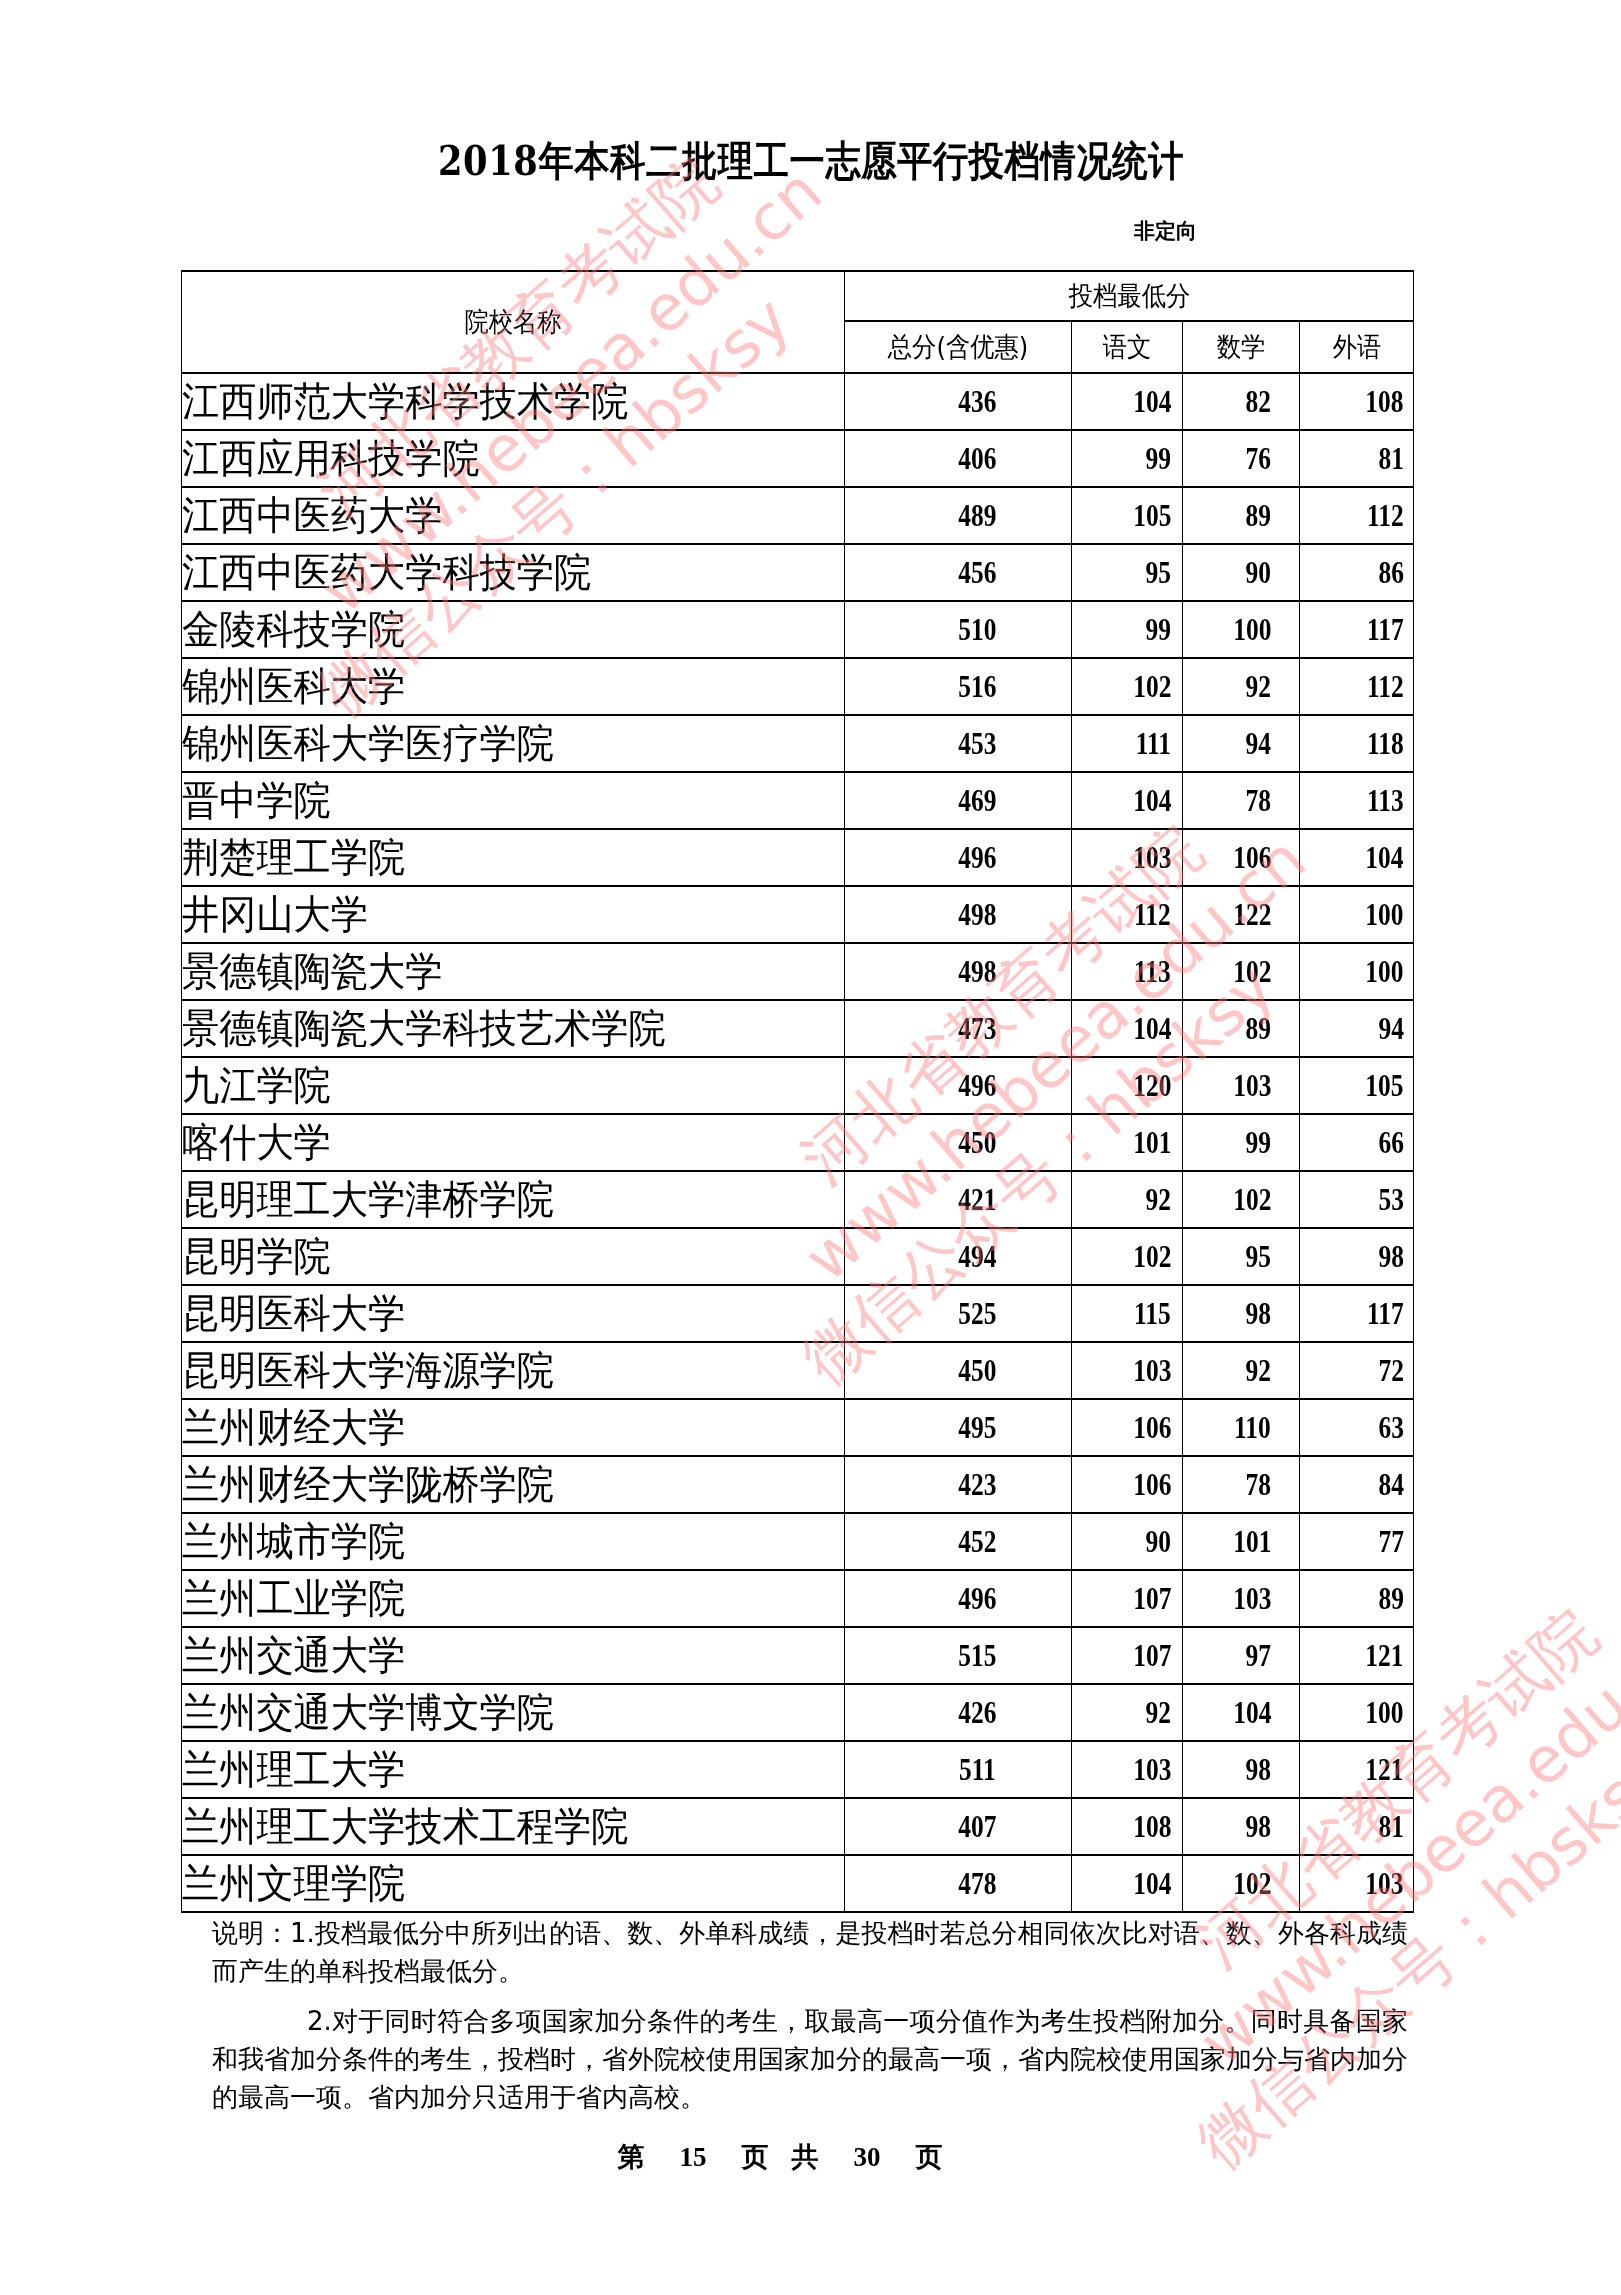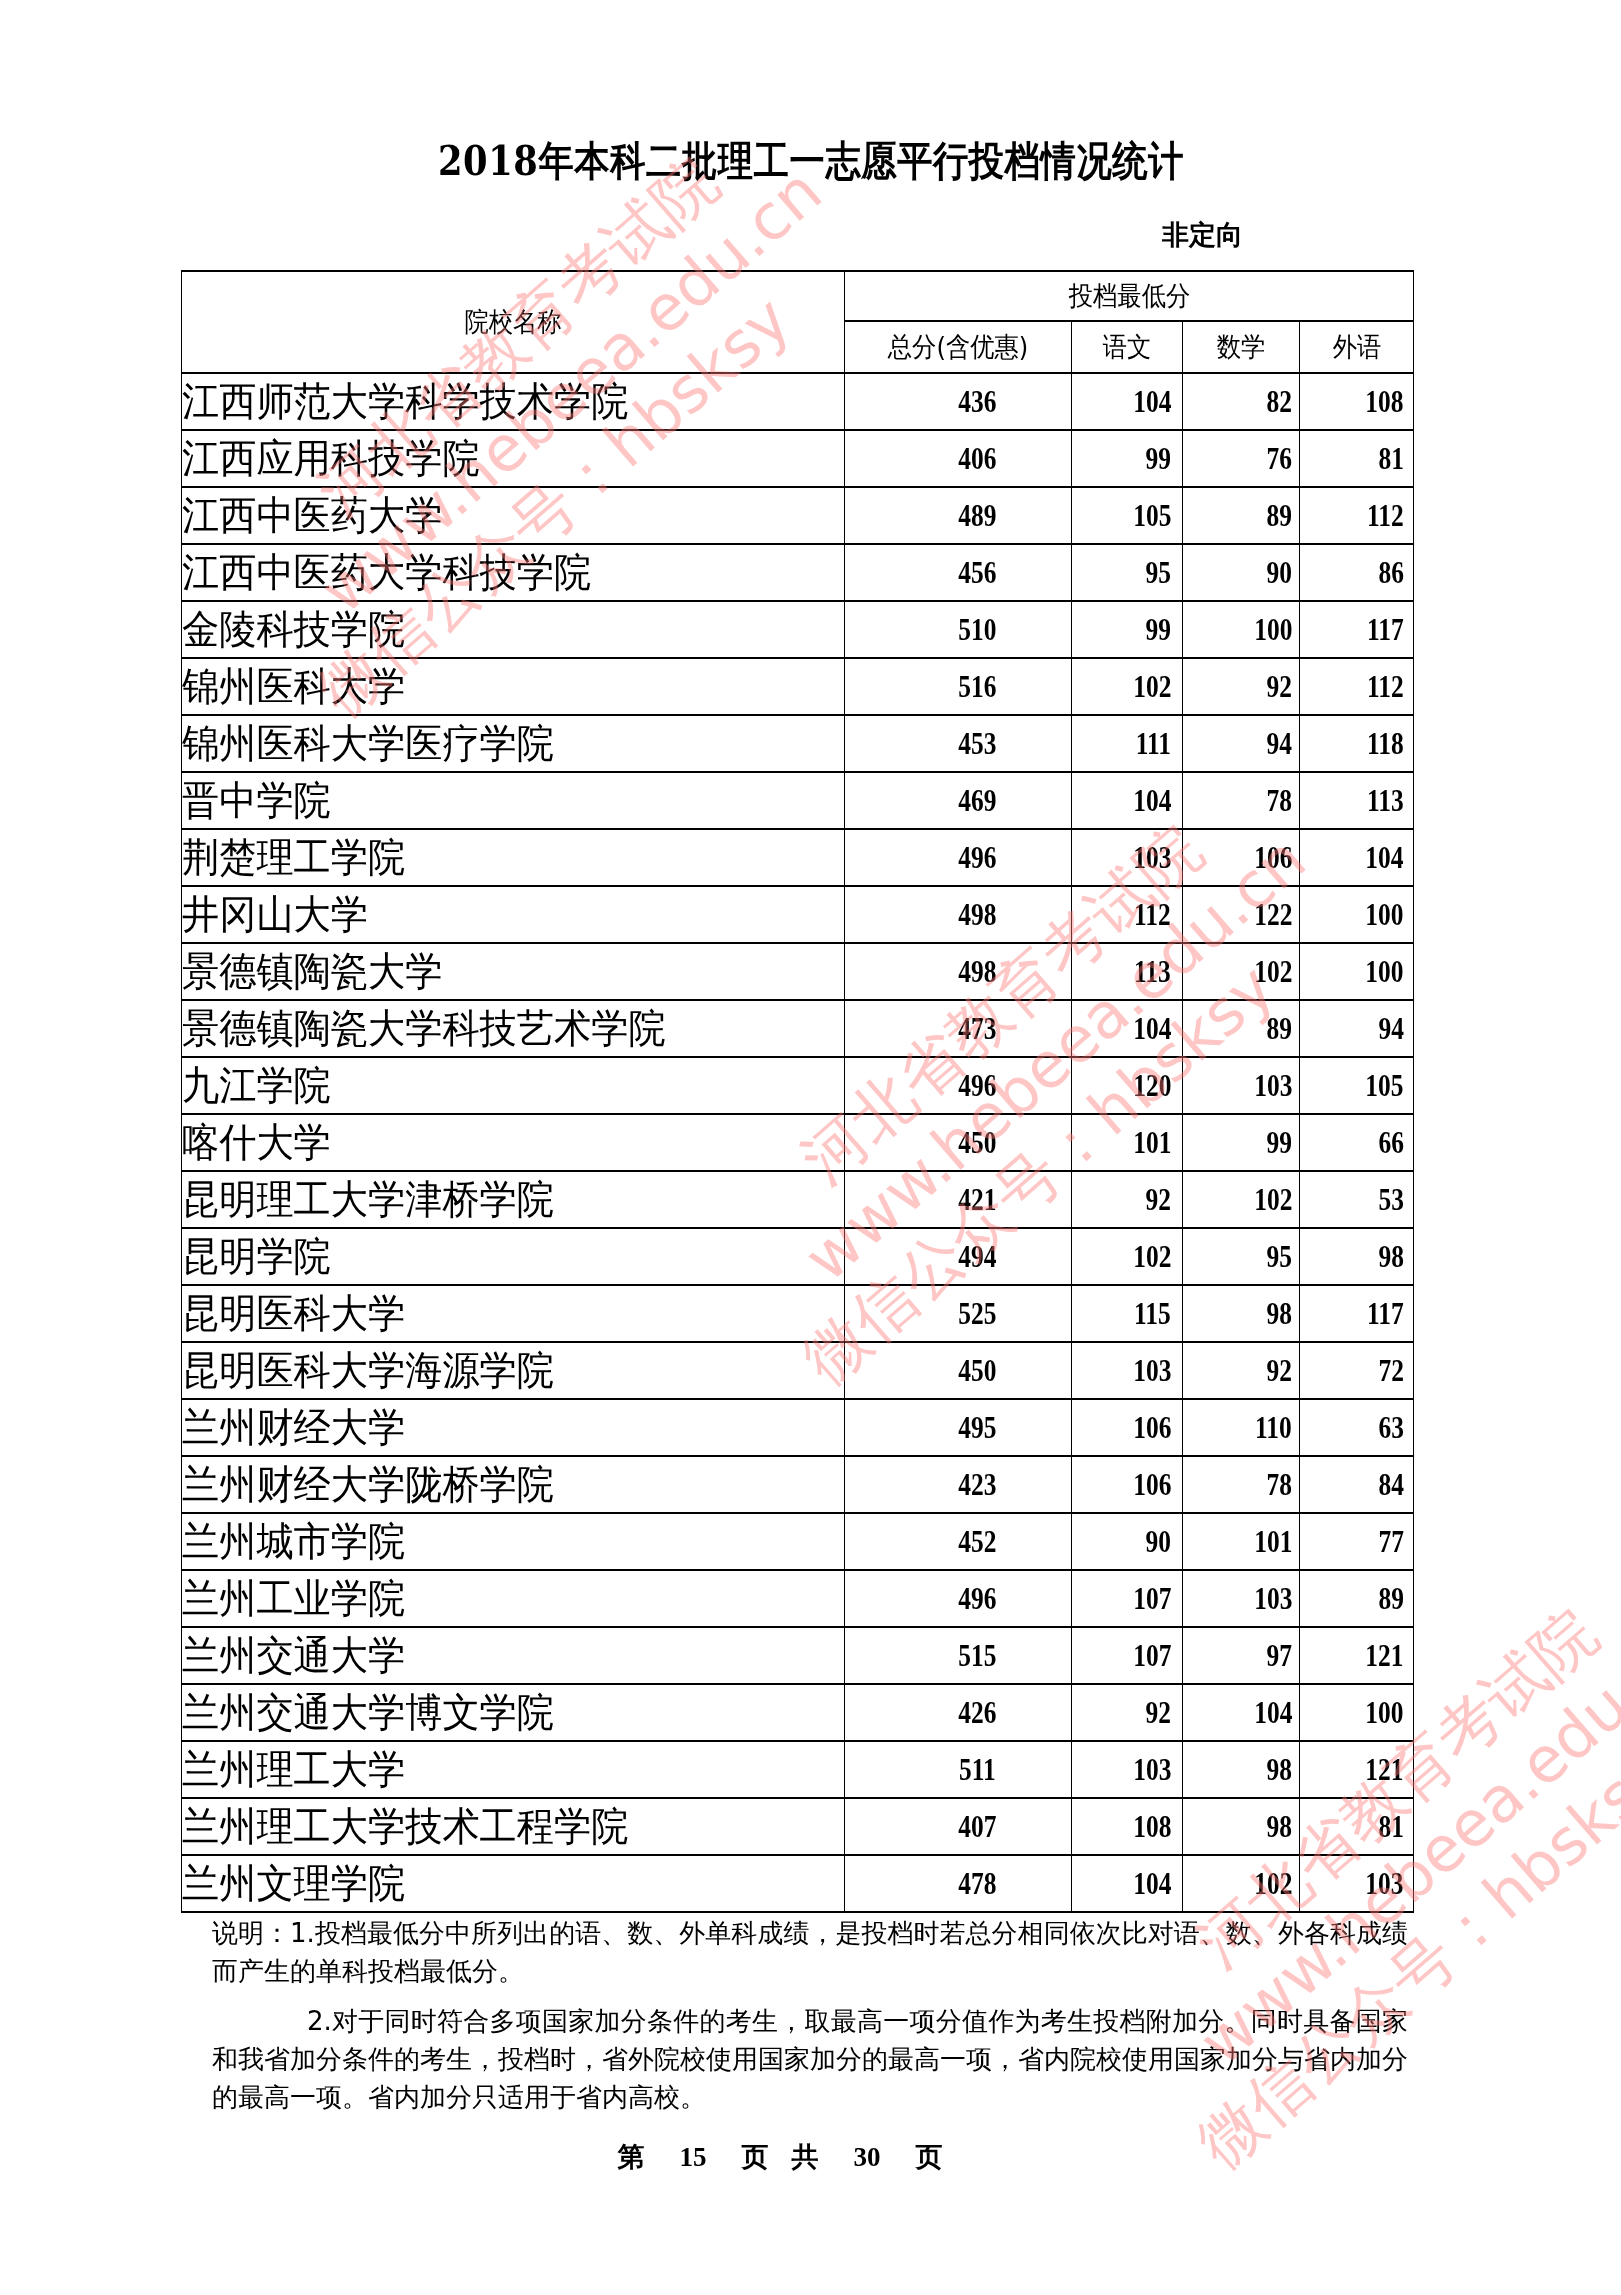--- a/index.html
+++ b/index.html
@@ -23,24 +23,24 @@
     text-align: center;
     font-family: "DejaVu Serif", "Liberation Serif", serif;
     font-size: 41px;
     font-weight: bold;
     letter-spacing: 0.7px;
     transform: scaleX(0.86);
     transform-origin: center;
   }
   .subtitle {
     position: absolute;
-    left: 1162px;
+    left: 1134px;
     top: 217px;
     font-family: "DejaVu Sans", "Liberation Sans", sans-serif;
-    font-size: 27px;
+    font-size: 21px;
     font-weight: bold;
   }
   table.scores {
     position: absolute;
     left: 181px;
     top: 270px;
     width: 1231px;
     border-collapse: collapse;
     table-layout: fixed;
     border-top: 2.7px solid #000;
@@ -92,21 +92,21 @@
     font-size: 31px;
     text-align: right;
   }
   td.num span {
     display: inline-block;
     transform: scaleX(0.82);
     transform-origin: right center;
   }
   td.num.total { padding-right: 75px; padding-left: 37px; }
   td.num.chn { padding-right: 11px; }
-  td.num.math { padding-right: 7px; }
+  td.num.math { padding-right: 28px; }
   td.num.eng { padding-right: 9.5px; }
 
   .notes {
     position: absolute;
     left: 200px;
     top: 1902px;
     width: 1220px;
     font-family: "DejaVu Sans", "Liberation Sans", sans-serif;
     font-size: 26px;
     line-height: 38px;

